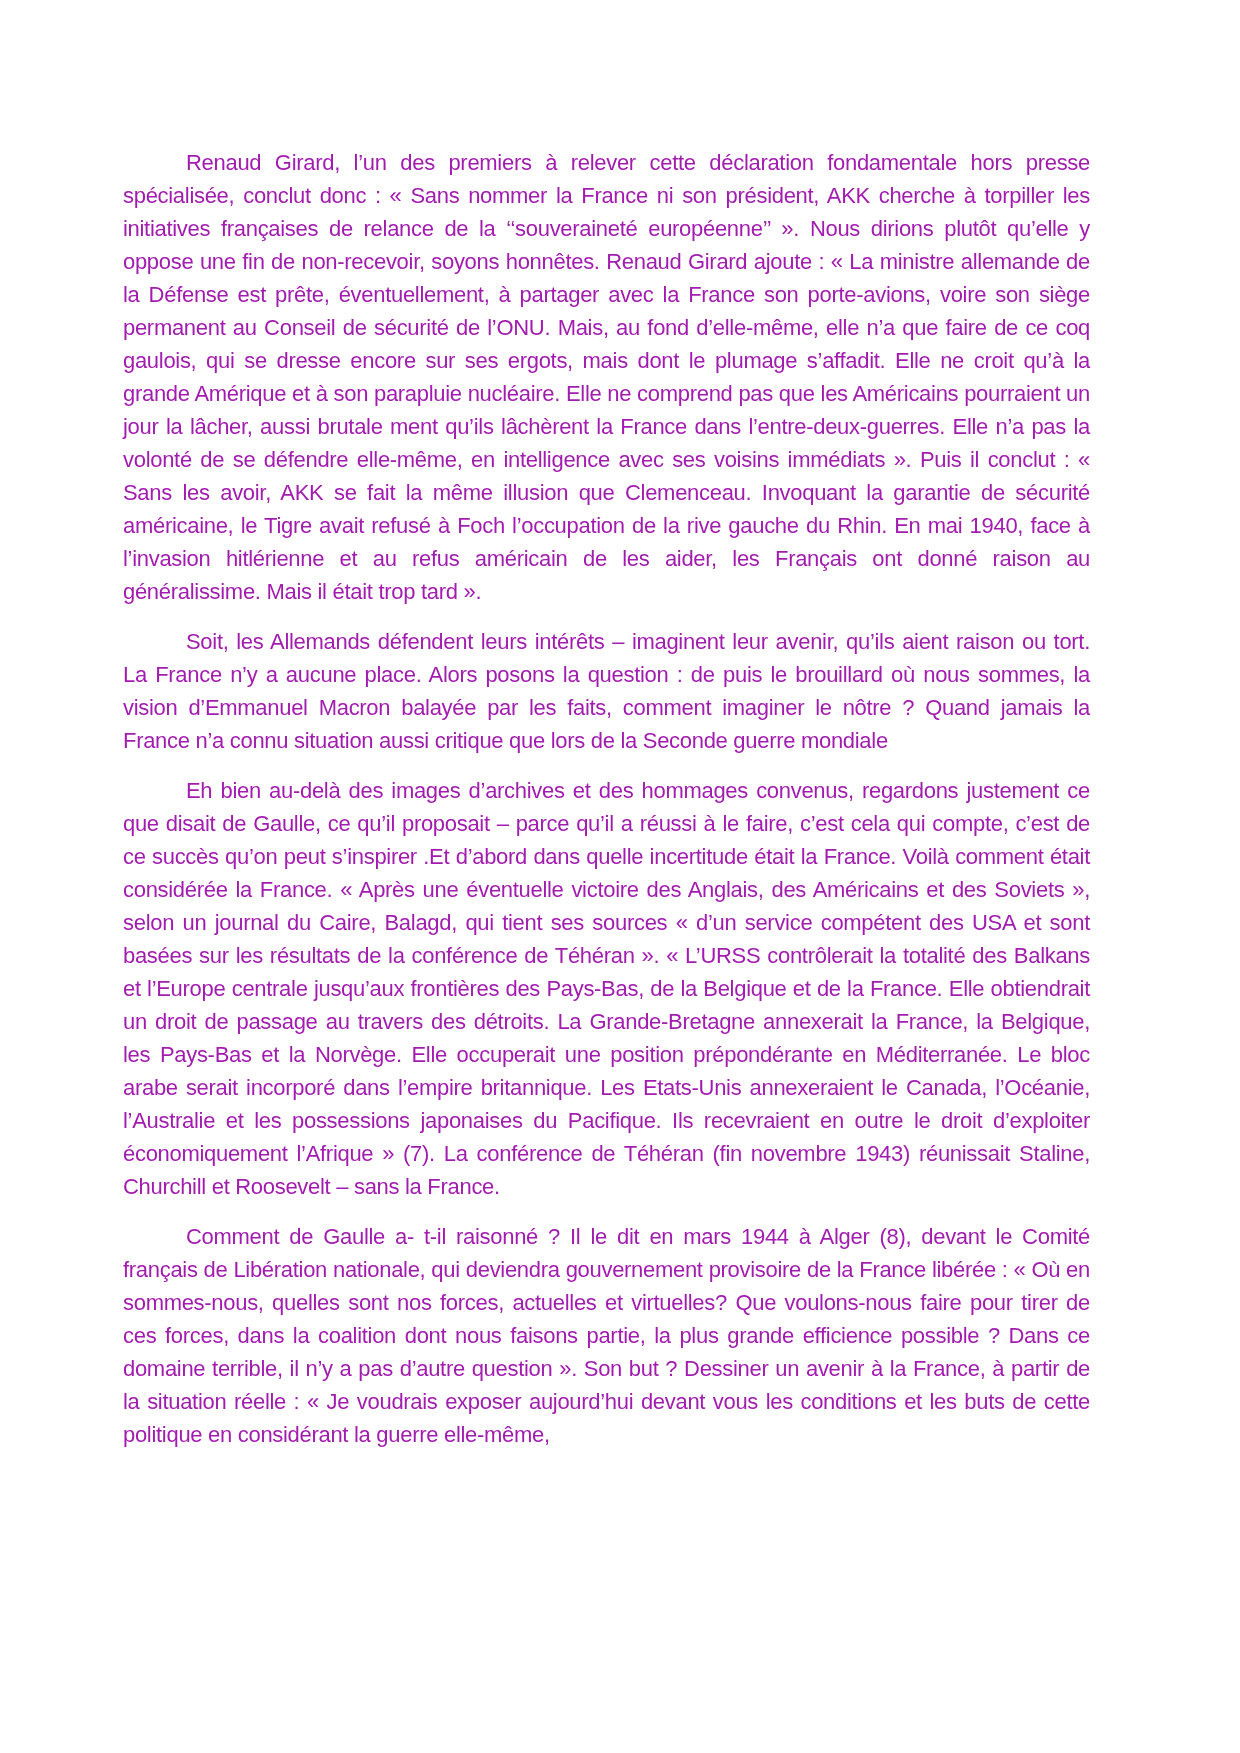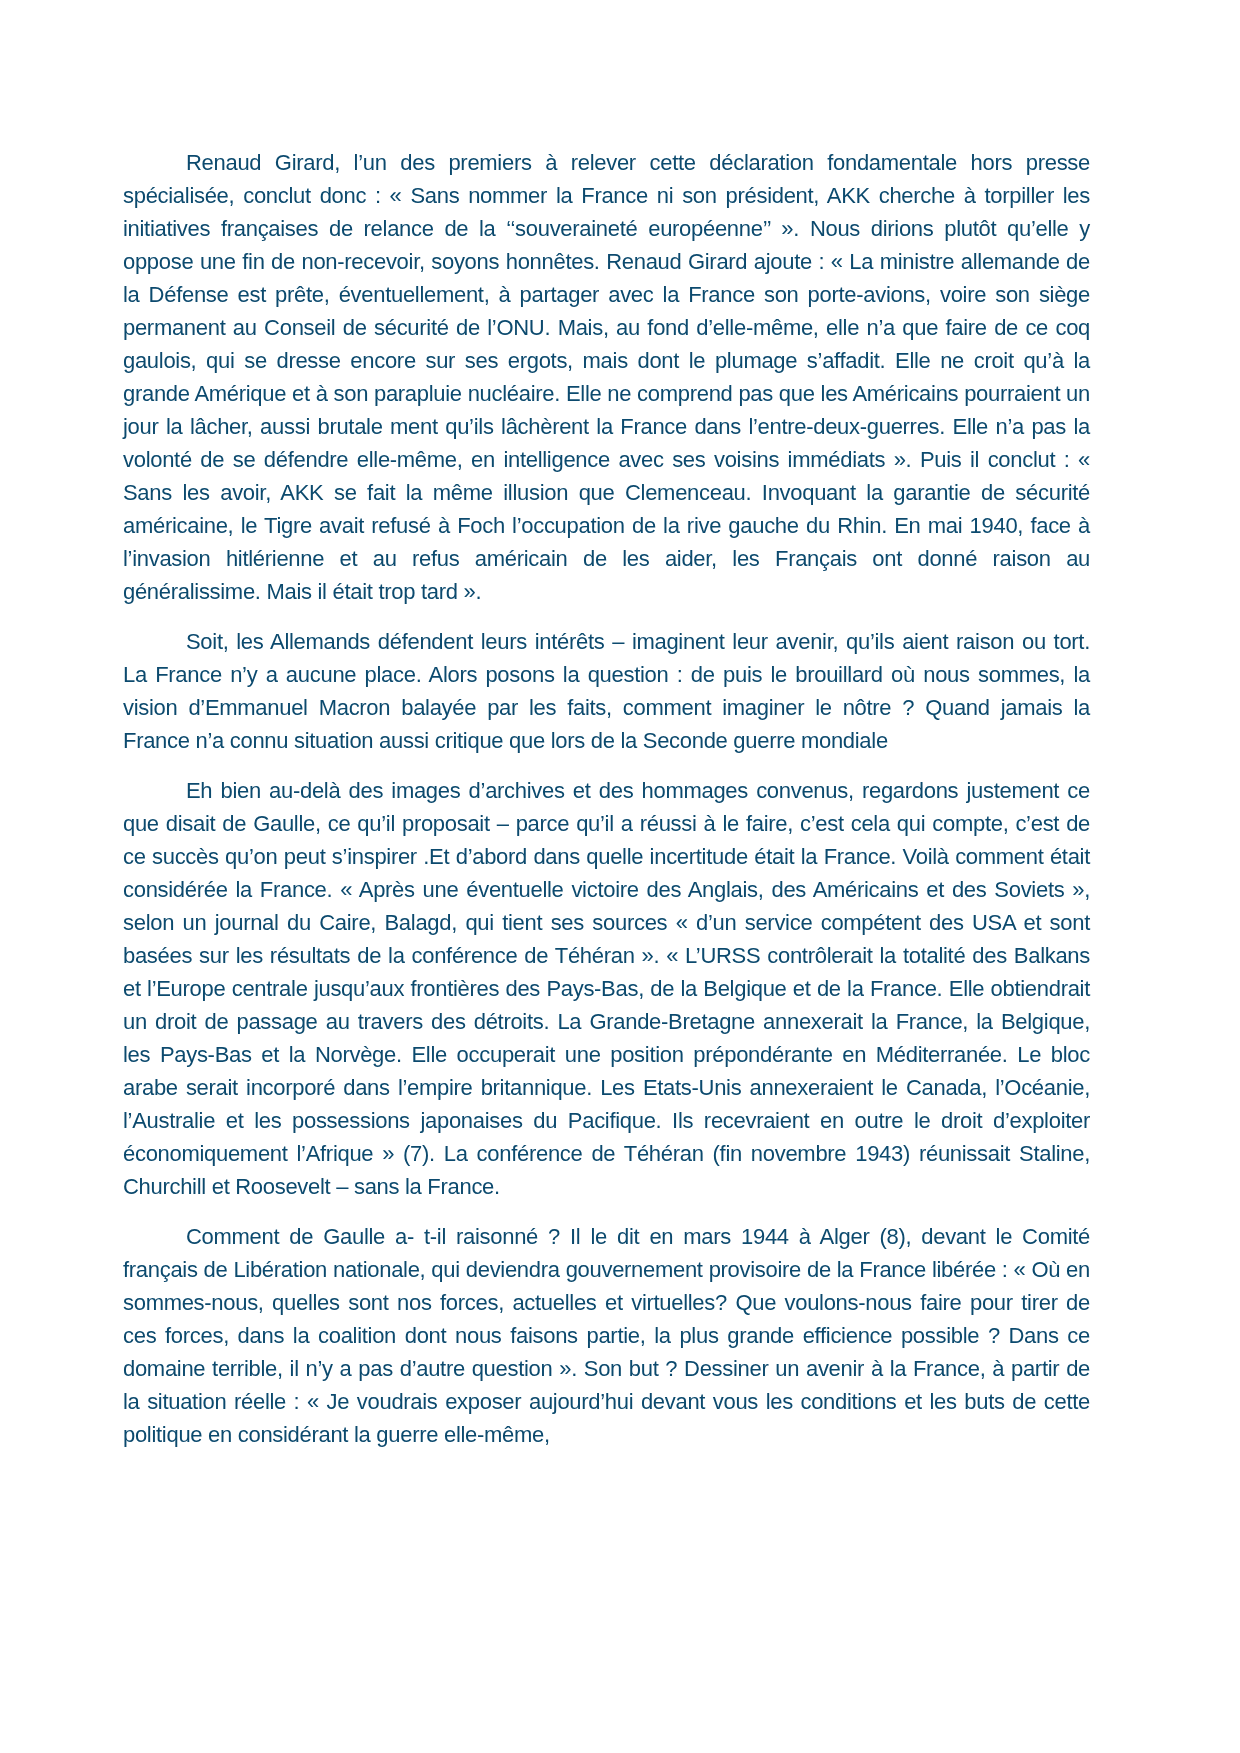--- a/index.html
+++ b/index.html
@@ -13,21 +13,21 @@
     height: 1753px;
     background: #ffffff;
     overflow: hidden;
     font-family: "Liberation Sans", "DejaVu Sans", sans-serif;
   }
   .text-block {
     position: absolute;
     left: 123px;
     top: 146px;
     width: 967px;
-    color: #0c4a6e;
+    color: #a21caf;
     font-size: 22px;
     line-height: 33px;
     letter-spacing: -0.3px;
     text-align: justify;
     text-justify: inter-word;
   }
   .para {
     margin: 0 0 17px 0;
     text-indent: 63px;
   }

